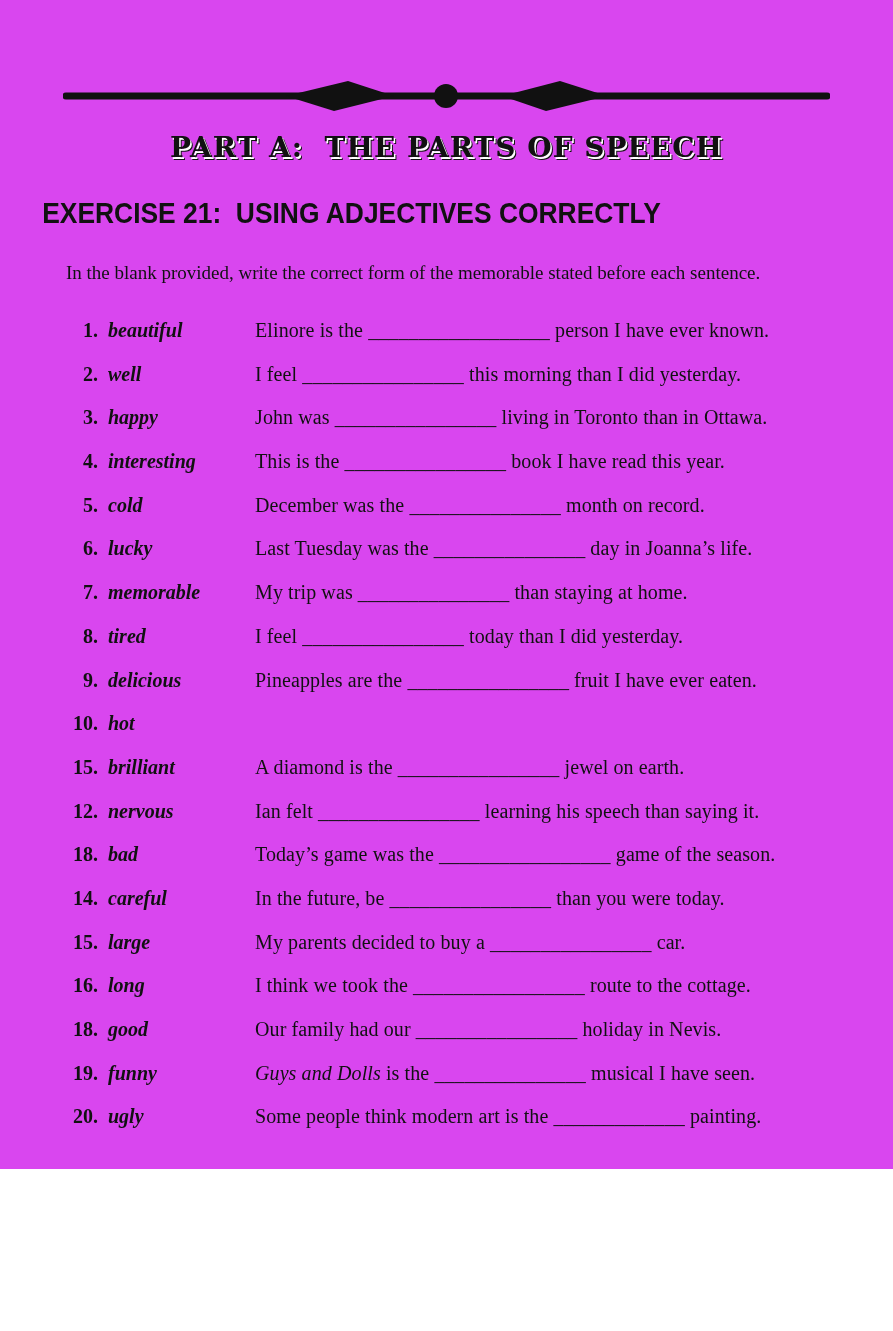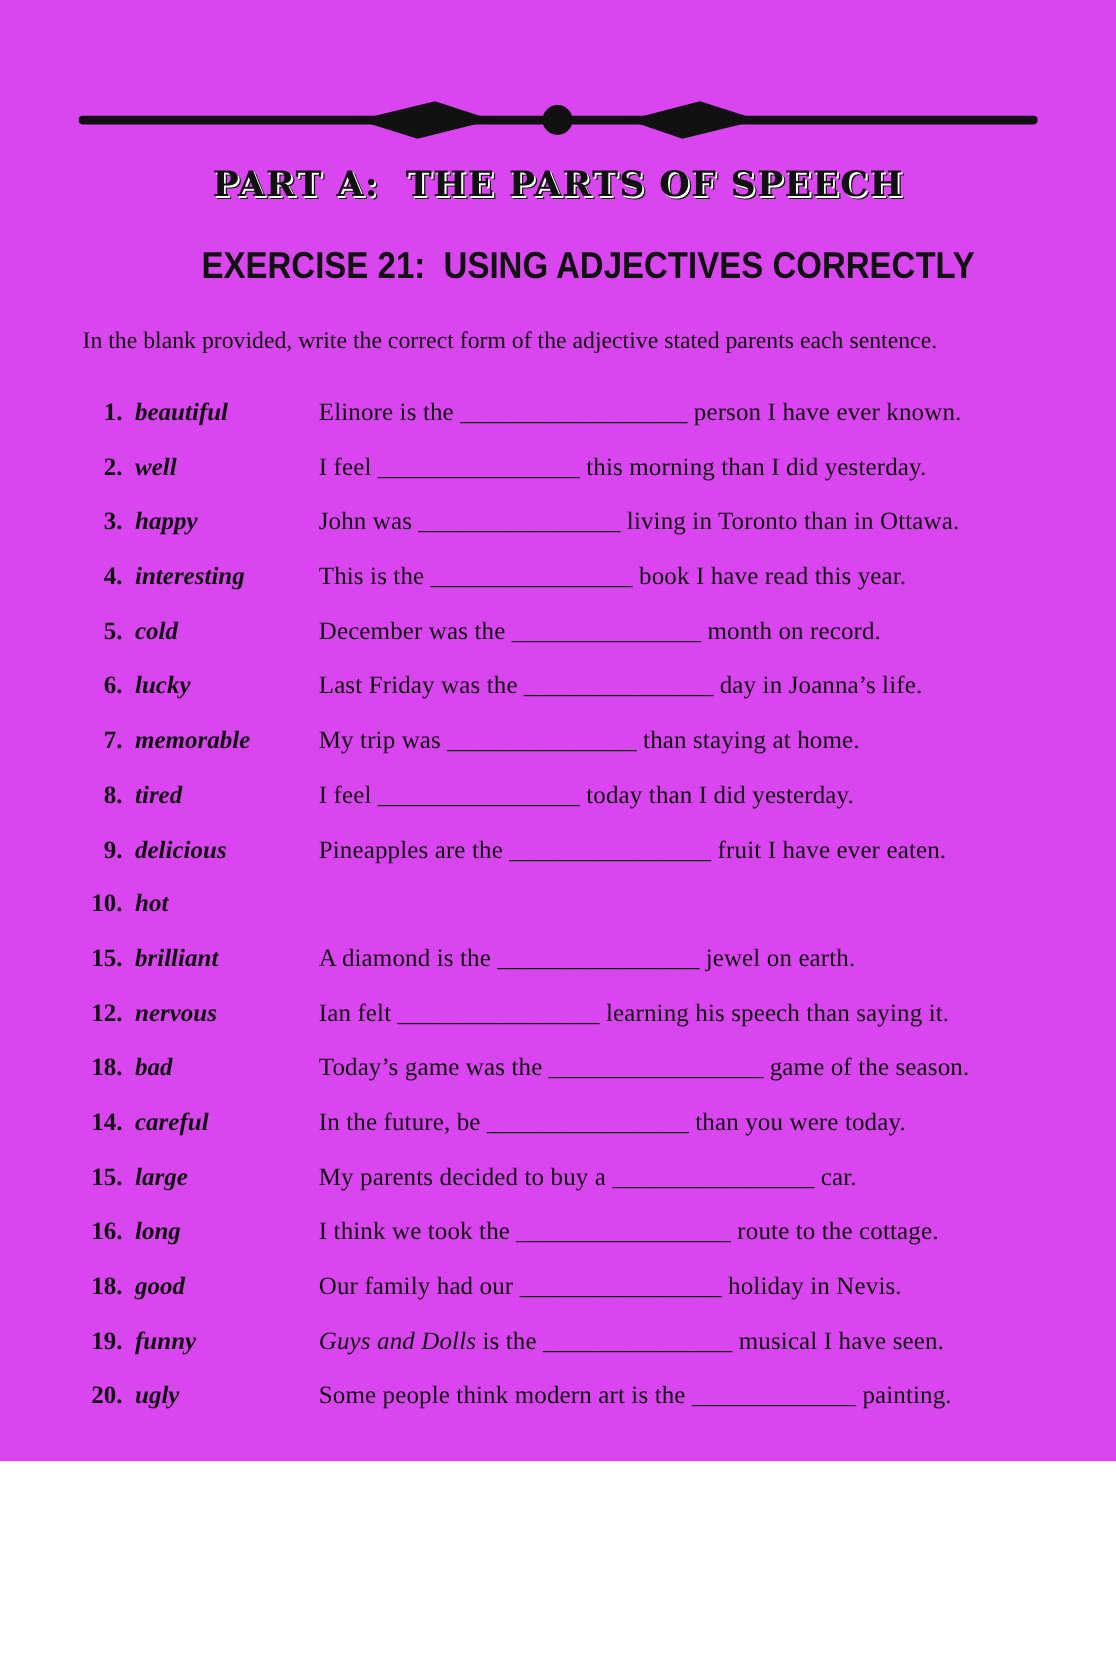--- a/index.html
+++ b/index.html
@@ -33,22 +33,21 @@
     letter-spacing: 1px;
     white-space: pre;
     color: #111;
     text-shadow: 1.5px 1.5px 0 #ffffff, 2.5px 2.5px 0 #111111;
   }
   .exercise-title {
     position: absolute;
     top: 196px;
     left: 0;
     width: 100%;
-    text-align: center;
-    padding-left: 47px;
+    text-align: left;
   }
   .exercise-title > span {
     display: inline-block;
     font-family: "Liberation Sans", sans-serif;
     font-weight: bold;
     font-size: 30px;
     letter-spacing: 0px;
     white-space: pre;
     transform: scaleX(0.88);
     transform-origin: center;
@@ -118,21 +117,21 @@
     <circle fill="#111111" cx="383" cy="18" r="12"></circle>
     <polygon fill="#111111" points="439,18 497,3 544,18 483,33"></polygon>
   </svg>
 
   <div class="part-title">PART A:  THE PARTS OF SPEECH</div>
 
   <div class="exercise-title">
     <span>EXERCISE 21:  USING ADJECTIVES CORRECTLY</span>
   </div>
 
-  <p class="instructions">In the blank provided, write the correct form of the adjective stated parents each sentence.</p>
+  <p class="instructions">In the blank provided, write the correct form of the memorable stated before each sentence.</p>
 
   <div class="exercise-list">
       <div class="row">
         <span class="num">1.</span>
         <span class="adj">beautiful</span>
         <span class="sentence">Elinore is the __________________ person I have ever known.</span>
       </div>
       <div class="row">
         <span class="num">2.</span>
         <span class="adj">well</span>
@@ -149,21 +148,21 @@
         <span class="sentence">This is the ________________ book I have read this year.</span>
       </div>
       <div class="row">
         <span class="num">5.</span>
         <span class="adj">cold</span>
         <span class="sentence">December was the _______________ month on record.</span>
       </div>
       <div class="row">
         <span class="num">6.</span>
         <span class="adj">lucky</span>
-        <span class="sentence">Last Friday was the _______________ day in Joanna’s life.</span>
+        <span class="sentence">Last Tuesday was the _______________ day in Joanna’s life.</span>
       </div>
       <div class="row">
         <span class="num">7.</span>
         <span class="adj">memorable</span>
         <span class="sentence">My trip was _______________ than staying at home.</span>
       </div>
       <div class="row">
         <span class="num">8.</span>
         <span class="adj">tired</span>
         <span class="sentence">I feel ________________ today than I did yesterday.</span>

